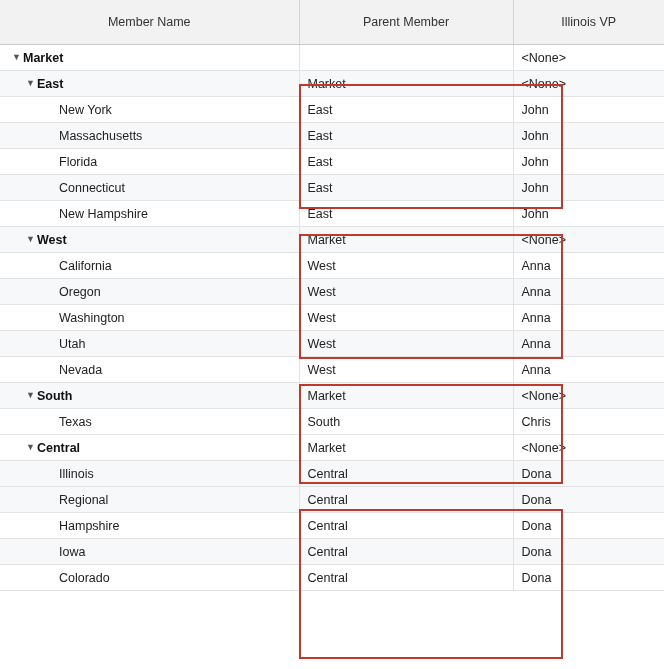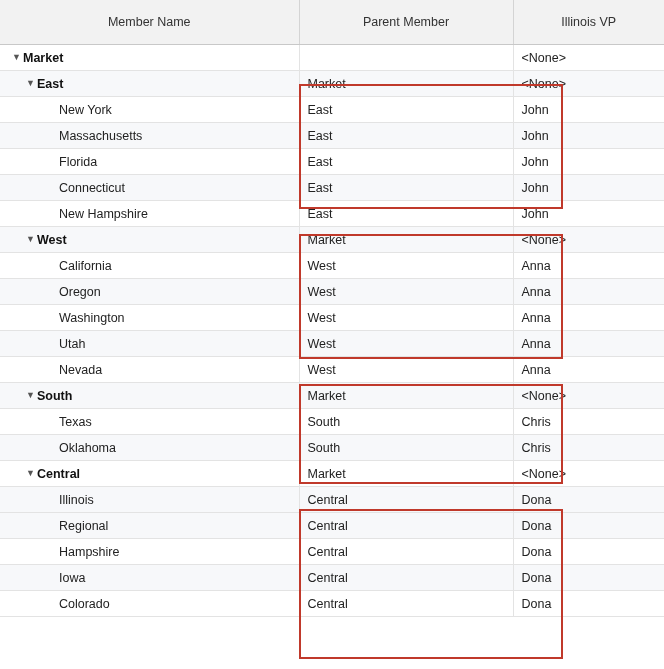--- a/index.html
+++ b/index.html
@@ -243,30 +243,20 @@
         <tr>
           <td>
             <div class="cell-inner lvl2">
               <span class="twisty"></span>
               <span>Texas</span>
             </div>
           </td>
           <td><span>South</span></td>
           <td><span>Chris</span></td>
         </tr>
-        <tr class="alt">
-          <td>
-            <div class="cell-inner lvl2">
-              <span class="twisty"></span>
-              <span>Oklahoma</span>
-            </div>
-          </td>
-          <td><span>South</span></td>
-          <td><span>Chris</span></td>
-        </tr>
         <tr>
           <td>
             <div class="cell-inner lvl1">
               <span class="twisty">▼</span>
               <span class="bold">Central</span>
             </div>
           </td>
           <td><span>Market</span></td>
           <td><span>&lt;None&gt;</span></td>
         </tr>

